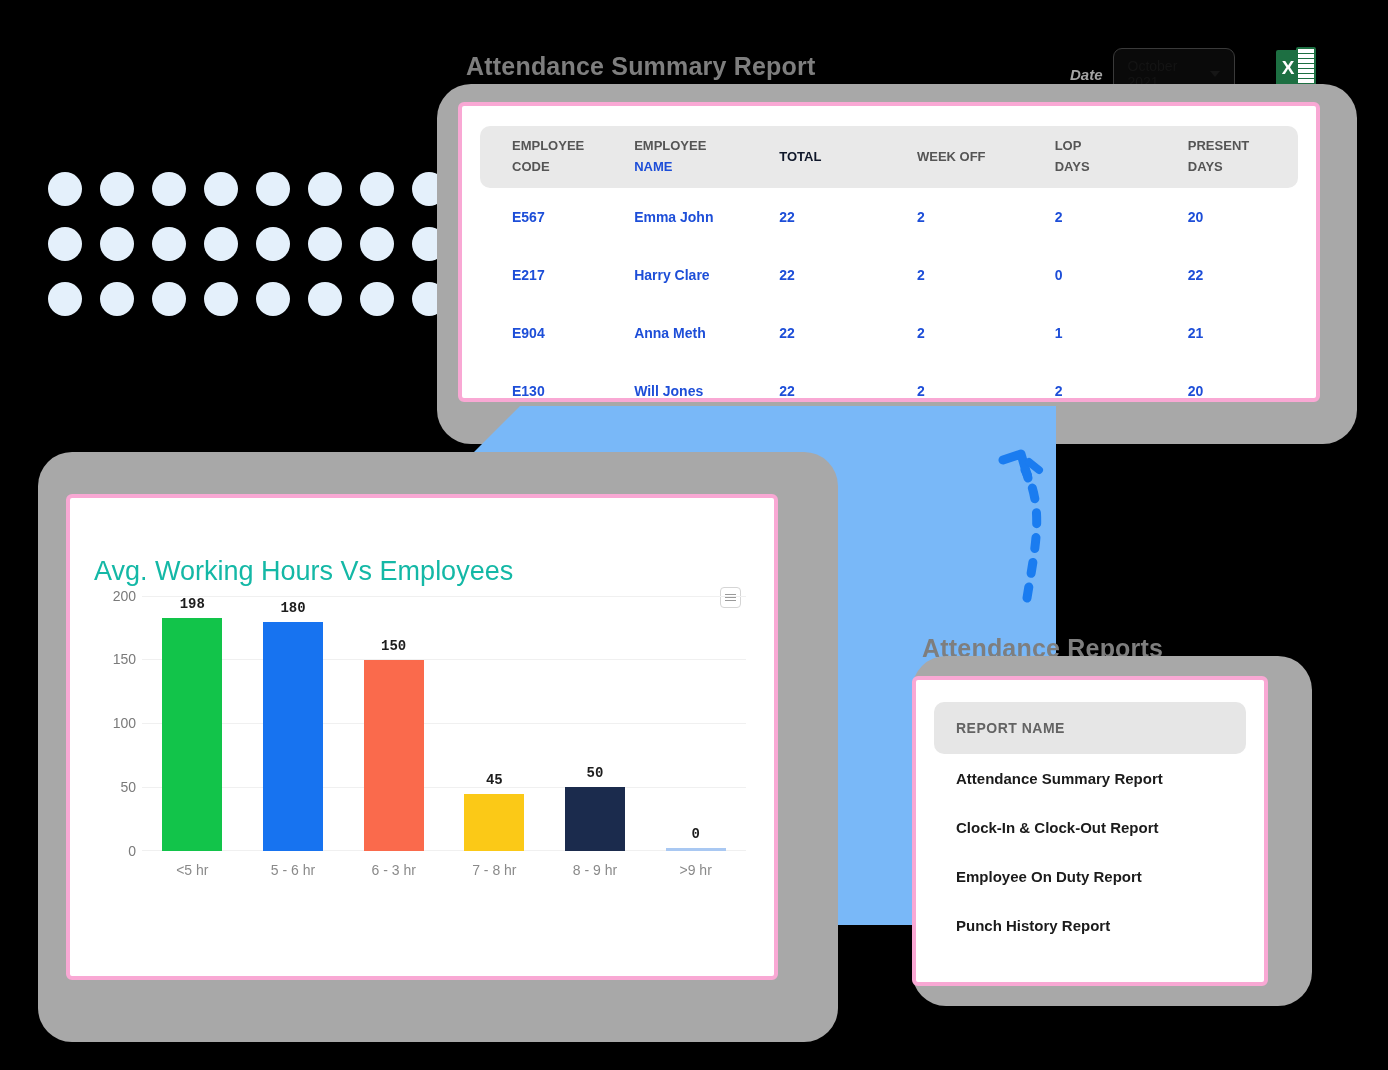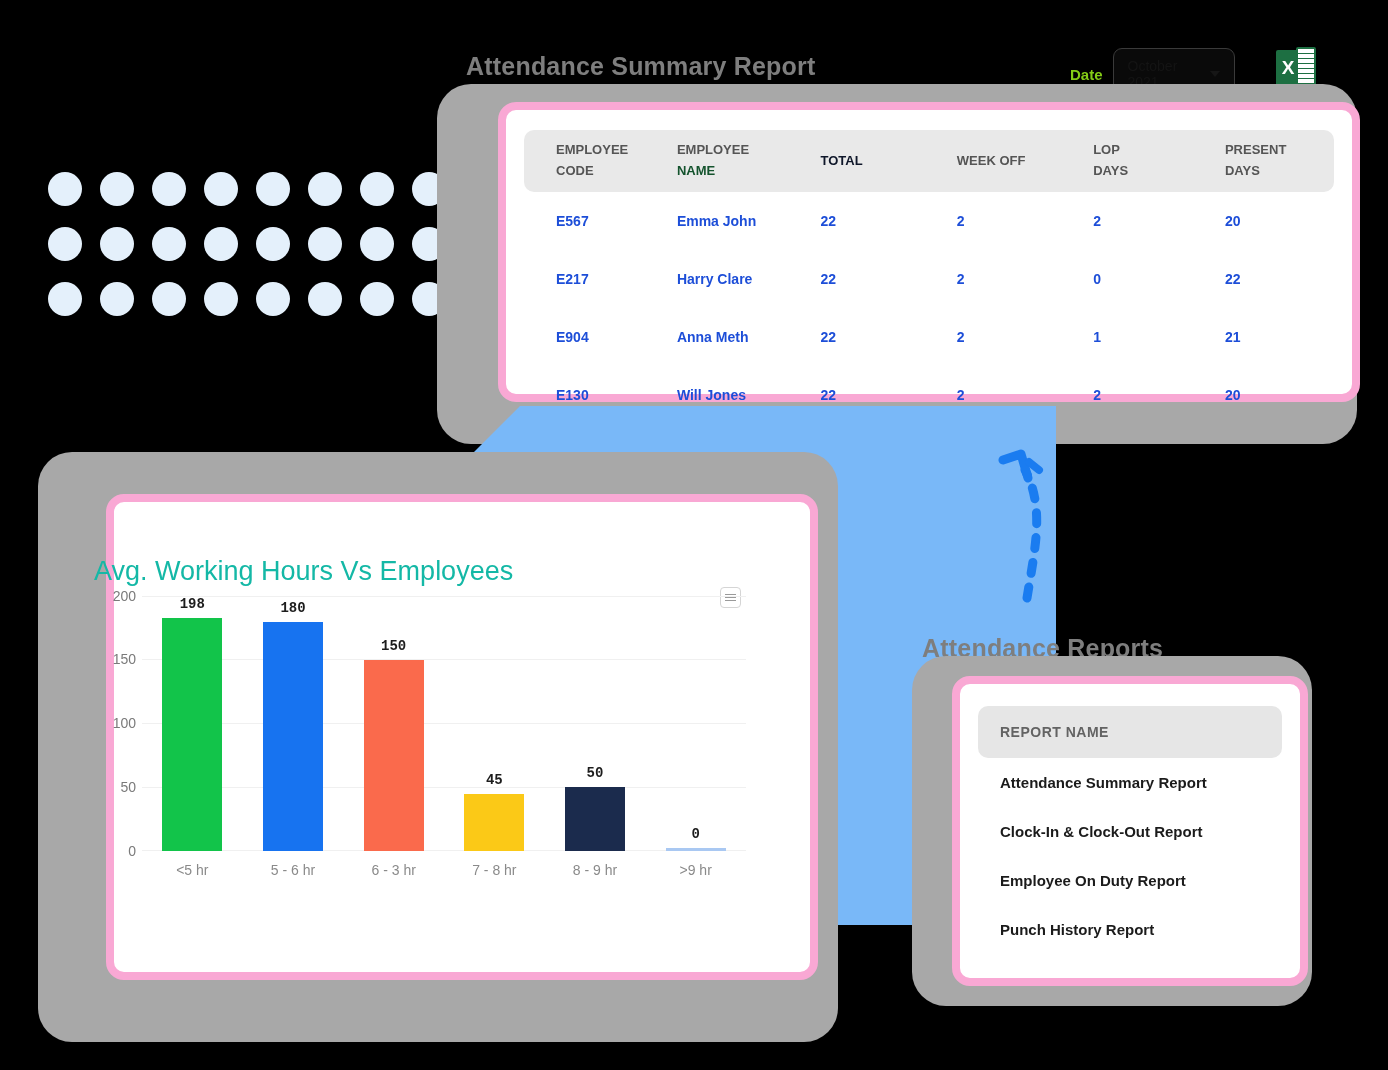--- a/index.html
+++ b/index.html
@@ -16,33 +16,33 @@
     grid-template-columns: repeat(8, 52px); grid-template-rows: repeat(3, 55px); }
   .dot-grid span { width: 34px; height: 34px; border-radius: 50%; background: #e4f0fb; display:block; }
 
   
   .side-dot { position: absolute; width: 34px; height: 34px; border-radius: 50%;
      background: #dbeafd; right: 33px; }
 
   
   .bezel { position: absolute; background: #a8a8a8; border-radius: 34px; }
 
-  .card { position: absolute; background: #ffffff; border: 8px solid #f9a8d4; border-radius: 18px; margin-left: 40px; }
+  .card { position: absolute; background: #ffffff; border: 4px solid #f9a8d4; border-radius: 6px; }
 
   
   #top-bezel { left: 437px; top: 84px; width: 920px; height: 360px; }
   #top-card  { left: 458px; top: 102px; width: 862px; height: 300px; }
 
   .panel-title { position: absolute; color: #7e7e7e; font-size: 25px; font-weight: 700;
     letter-spacing: .2px; }
   #title-summary { left: 466px; top: 52px; }
   #title-reports { left: 922px; top: 626px; margin-top: 8px; }
 
   .date-wrap { position: absolute; left: 1070px; top: 48px; display: flex; align-items: center; gap: 10px; }
-  .date-label { color: #84cc16; font-size: 15px; font-weight: 600; }
+  .date-label { color: #a3a3a3; font-size: 15px; font-weight: 600; font-style: italic; }
   .date-select { background: #0a0a0a; border: 1px solid #3a3a3a; border-radius: 9px;
     color: #141414; font-size: 14px; padding: 9px 14px; width: 122px;
     display: flex; align-items: center; justify-content: space-between; }
   .caret { width: 0; height: 0; border-left: 5px solid transparent; border-right: 5px solid transparent;
     border-top: 6px solid #161616; }
 
   
   .xls { position: absolute; left: 1276px; top: 47px; width: 40px; height: 42px; }
   .xls .left { position: absolute; left: 0; top: 3px; width: 24px; height: 36px;
      background: #1d6f42; border-radius: 2px; }
@@ -166,21 +166,21 @@
   <div class="card" id="top-card">
 
     <div class="thead-wrap">
       <div class="row" style="height:62px">
         <div class="col1">
             <span style="font-size:13px;color:#555;font-weight:600;display:block;line-height:1.6">EMPLOYEE</span>
           <span style="font-size:13px;color:#555;font-weight:600;display:block;line-height:1.6">CODE</span>
           </div>
         <div class="col2">
             <span style="font-size:13px;color:#555;font-weight:600;display:block;line-height:1.6">EMPLOYEE</span>
-          <span style="font-size:13px;color:#14532d;font-weight:600;display:block;line-height:1.6">NAME</span>
+          <span style="font-size:13px;color:#1d4ed8;font-weight:600;display:block;line-height:1.6">NAME</span>
           </div>
         <div class="col3">
             <span style="font-size:13px;color:#0f172a;font-weight:700;display:block;line-height:1.6">TOTAL</span>
           </div>
         <div class="col4">
             <span style="font-size:13px;color:#555;font-weight:600;display:block;line-height:1.6">WEEK OFF</span>
           </div>
         <div class="col5">
             <span style="font-size:13px;color:#555;font-weight:600;display:block;line-height:1.6">LOP</span>
           <span style="font-size:13px;color:#555;font-weight:600;display:block;line-height:1.6">DAYS</span>

